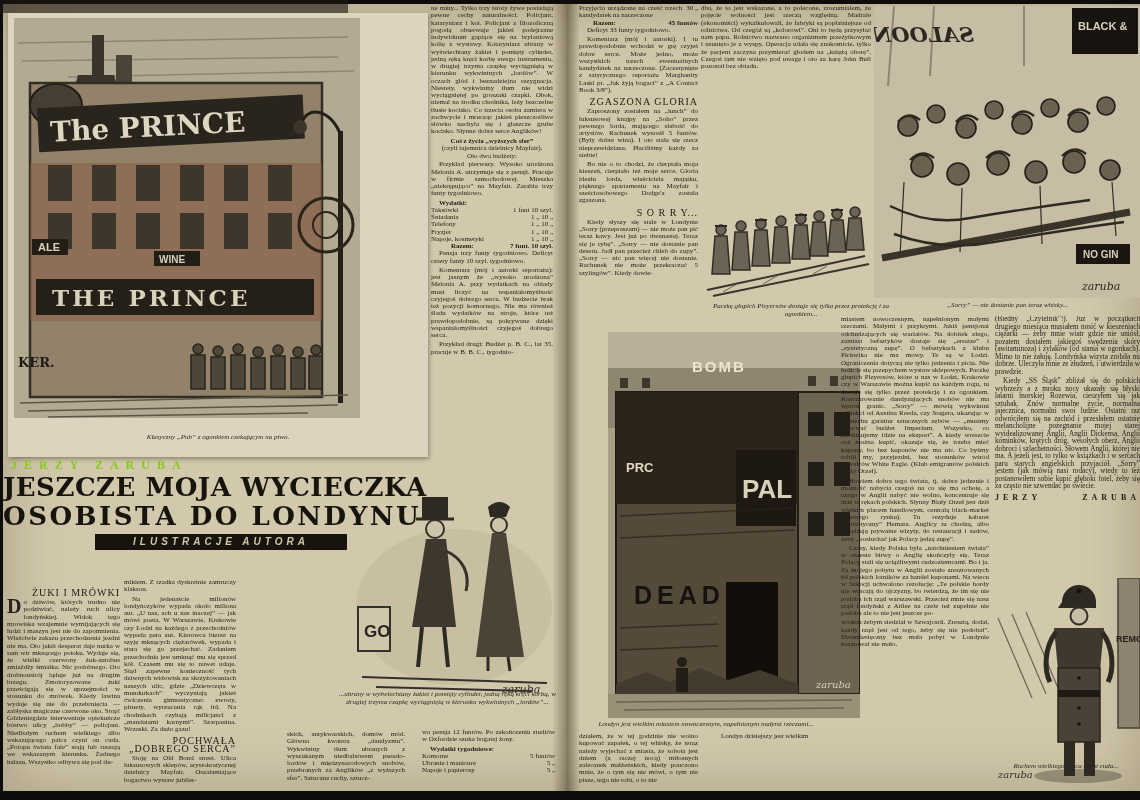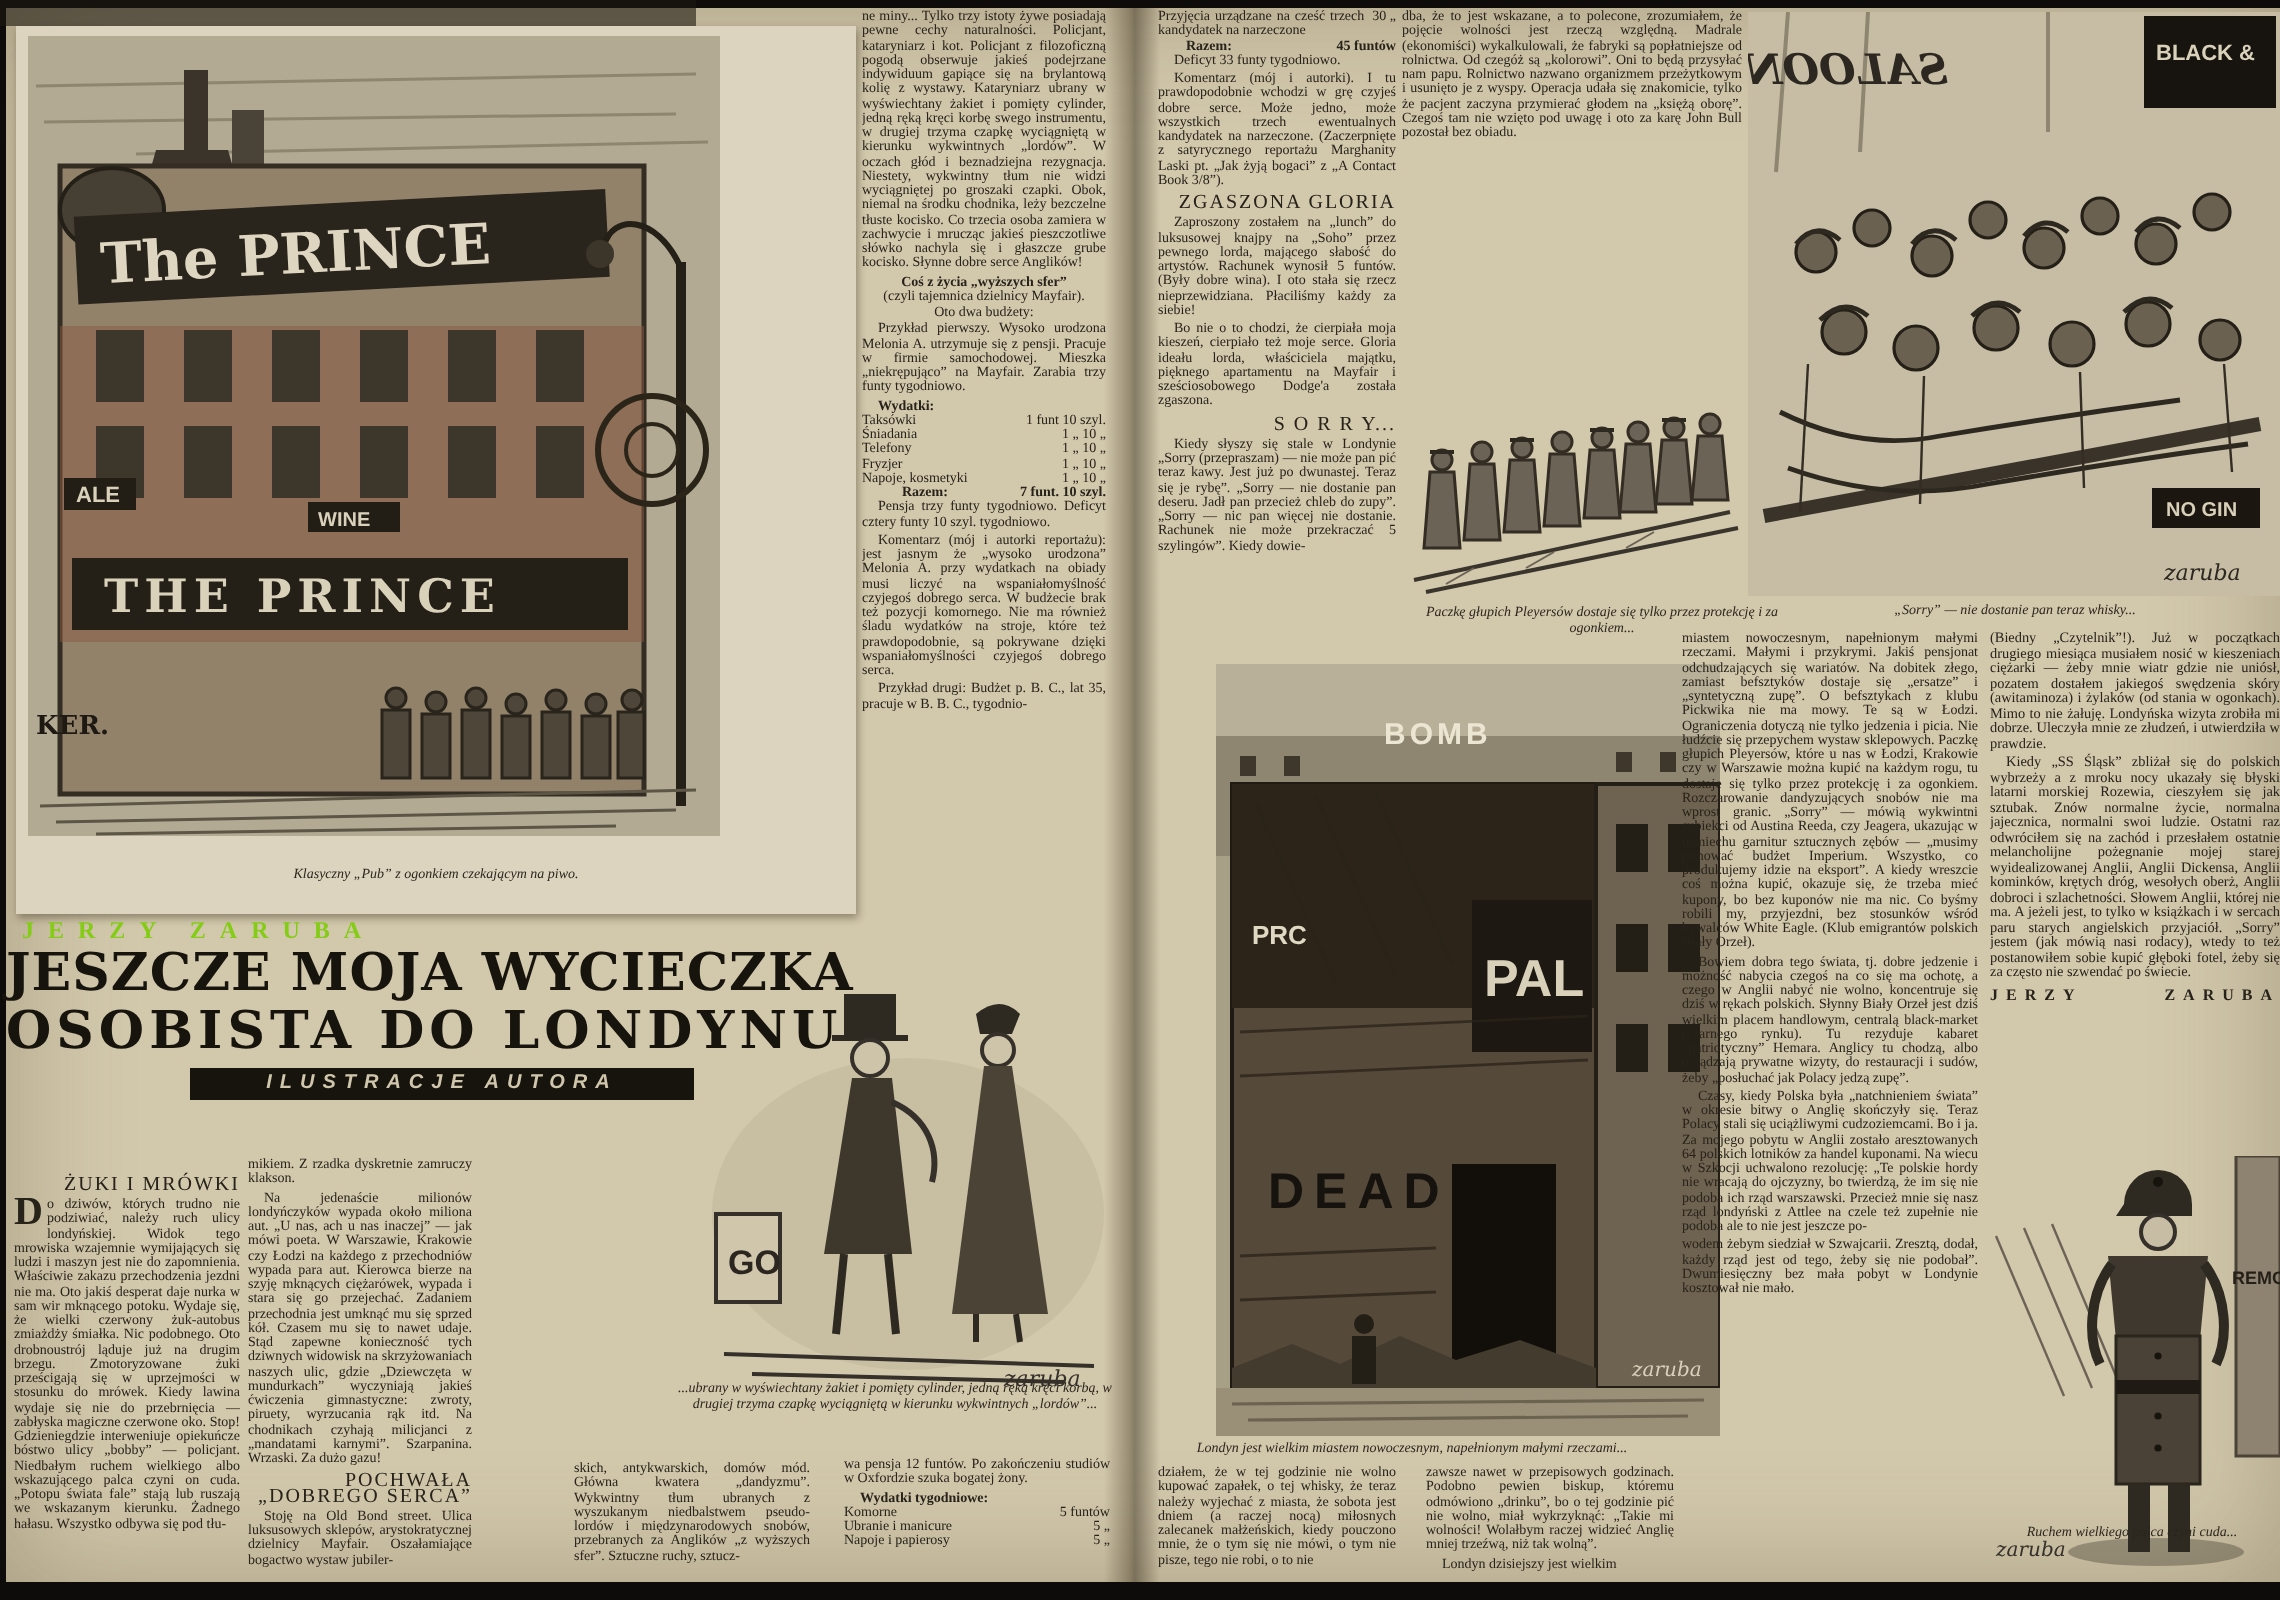--- a/index.html
+++ b/index.html
@@ -383,21 +383,20 @@
         <rect x="68" y="336" width="12" height="24" fill="#241f16"></rect>
       <text x="208" y="356" font-size="10" font-style="italic" fill="#d8d0ba" font-family="DejaVu Serif, serif">zaruba</text>
     </svg>
   </div>
   <div class="cap" style="left:581px;top:720px;width:250px;white-space:nowrap;">Londyn jest wielkim miastem nowoczesnym, napełnionym małymi rzeczami...</div>
 
   <div class="txt" style="left:579px;top:733px;width:119px;height:57px;">
     <div class="p noind">działem, że w tej godzinie nie wolno kupować zapałek, o tej whisky, że teraz należy wyjechać z miasta, że sobota jest dniem (a raczej nocą) miłosnych zalecanek małżeńskich, kiedy pouczono mnie, że o tym się nie mówi, o tym nie pisze, tego nie robi, o to nie</div>
   </div>
   <div class="txt" style="left:713px;top:733px;width:124px;height:57px;">
-    <div class="p noind">zawsze nawet w przepisowych godzinach. Podobno pewien biskup, któremu odmówiono „drinku”, bo o tej godzinie pić nie wolno, miał wykrzyknąć: „Takie mi wolności! Wolałbym raczej widzieć Anglię mniej trzeźwą, niż tak wolną”.</div>
     <div class="p">Londyn dzisiejszy jest wielkim</div>
   </div>
 
   <div class="txt" style="left:841px;top:316px;width:148px;height:474px;">
     <div class="p noind">miastem nowoczesnym, napełnionym małymi rzeczami. Małymi i przykrymi. Jakiś pensjonat odchudzających się wariatów. Na dobitek złego, zamiast befsztyków dostaje się „ersatze” i „syntetyczną zupę”. O befsztykach z klubu Pickwika nie ma mowy. Te są w Łodzi. Ograniczenia dotyczą nie tylko jedzenia i picia. Nie łudźcie się przepychem wystaw sklepowych. Paczkę głupich Pleyersów, które u nas w Łodzi, Krakowie czy w Warszawie można kupić na każdym rogu, tu dostaje się tylko przez protekcję i za ogonkiem. Rozczarowanie dandyzujących snobów nie ma wprost granic. „Sorry” — mówią wykwintni subiekci od Austina Reeda, czy Jeagera, ukazując w uśmiechu garnitur sztucznych zębów — „musimy pilnować budżet Imperium. Wszystko, co produkujemy idzie na eksport”. A kiedy wreszcie coś można kupić, okazuje się, że trzeba mieć kupony, bo bez kuponów nie ma nic. Co byśmy robili my, przyjezdni, bez stosunków wśród bywalców White Eagle. (Klub emigrantów polskich Biały Orzeł).</div>
     <div class="p">Bowiem dobra tego świata, tj. dobre jedzenie i możność nabycia czegoś na co się ma ochotę, a czego w Anglii nabyć nie wolno, koncentruje się dziś w rękach polskich. Słynny Biały Orzeł jest dziś wielkim placem handlowym, centralą black-market (czarnego rynku). Tu rezyduje kabaret „patriotyczny” Hemara. Anglicy tu chodzą, albo urządzają prywatne wizyty, do restauracji i sudów, żeby „posłuchać jak Polacy jedzą zupę”.</div>
     <div class="p">Czasy, kiedy Polska była „natchnieniem świata” w okresie bitwy o Anglię skończyły się. Teraz Polacy stali się uciążliwymi cudzoziemcami. Bo i ja. Za mojego pobytu w Anglii zostało aresztowanych 64 polskich lotników za handel kuponami. Na wiecu w Szkocji uchwalono rezolucję: „Te polskie hordy nie wracają do ojczyzny, bo twierdzą, że im się nie podoba ich rząd warszawski. Przecież mnie się nasz rząd londyński z Attlee na czele też zupełnie nie podoba ale to nie jest jeszcze po-</div>
     <div class="p noind">wodem żebym siedział w Szwajcarii. Zresztą, dodał, każdy rząd jest od tego, żeby się nie podobał”. Dwumiesięczny bez mała pobyt w Londynie kosztował nie mało.</div>
   </div>
 

